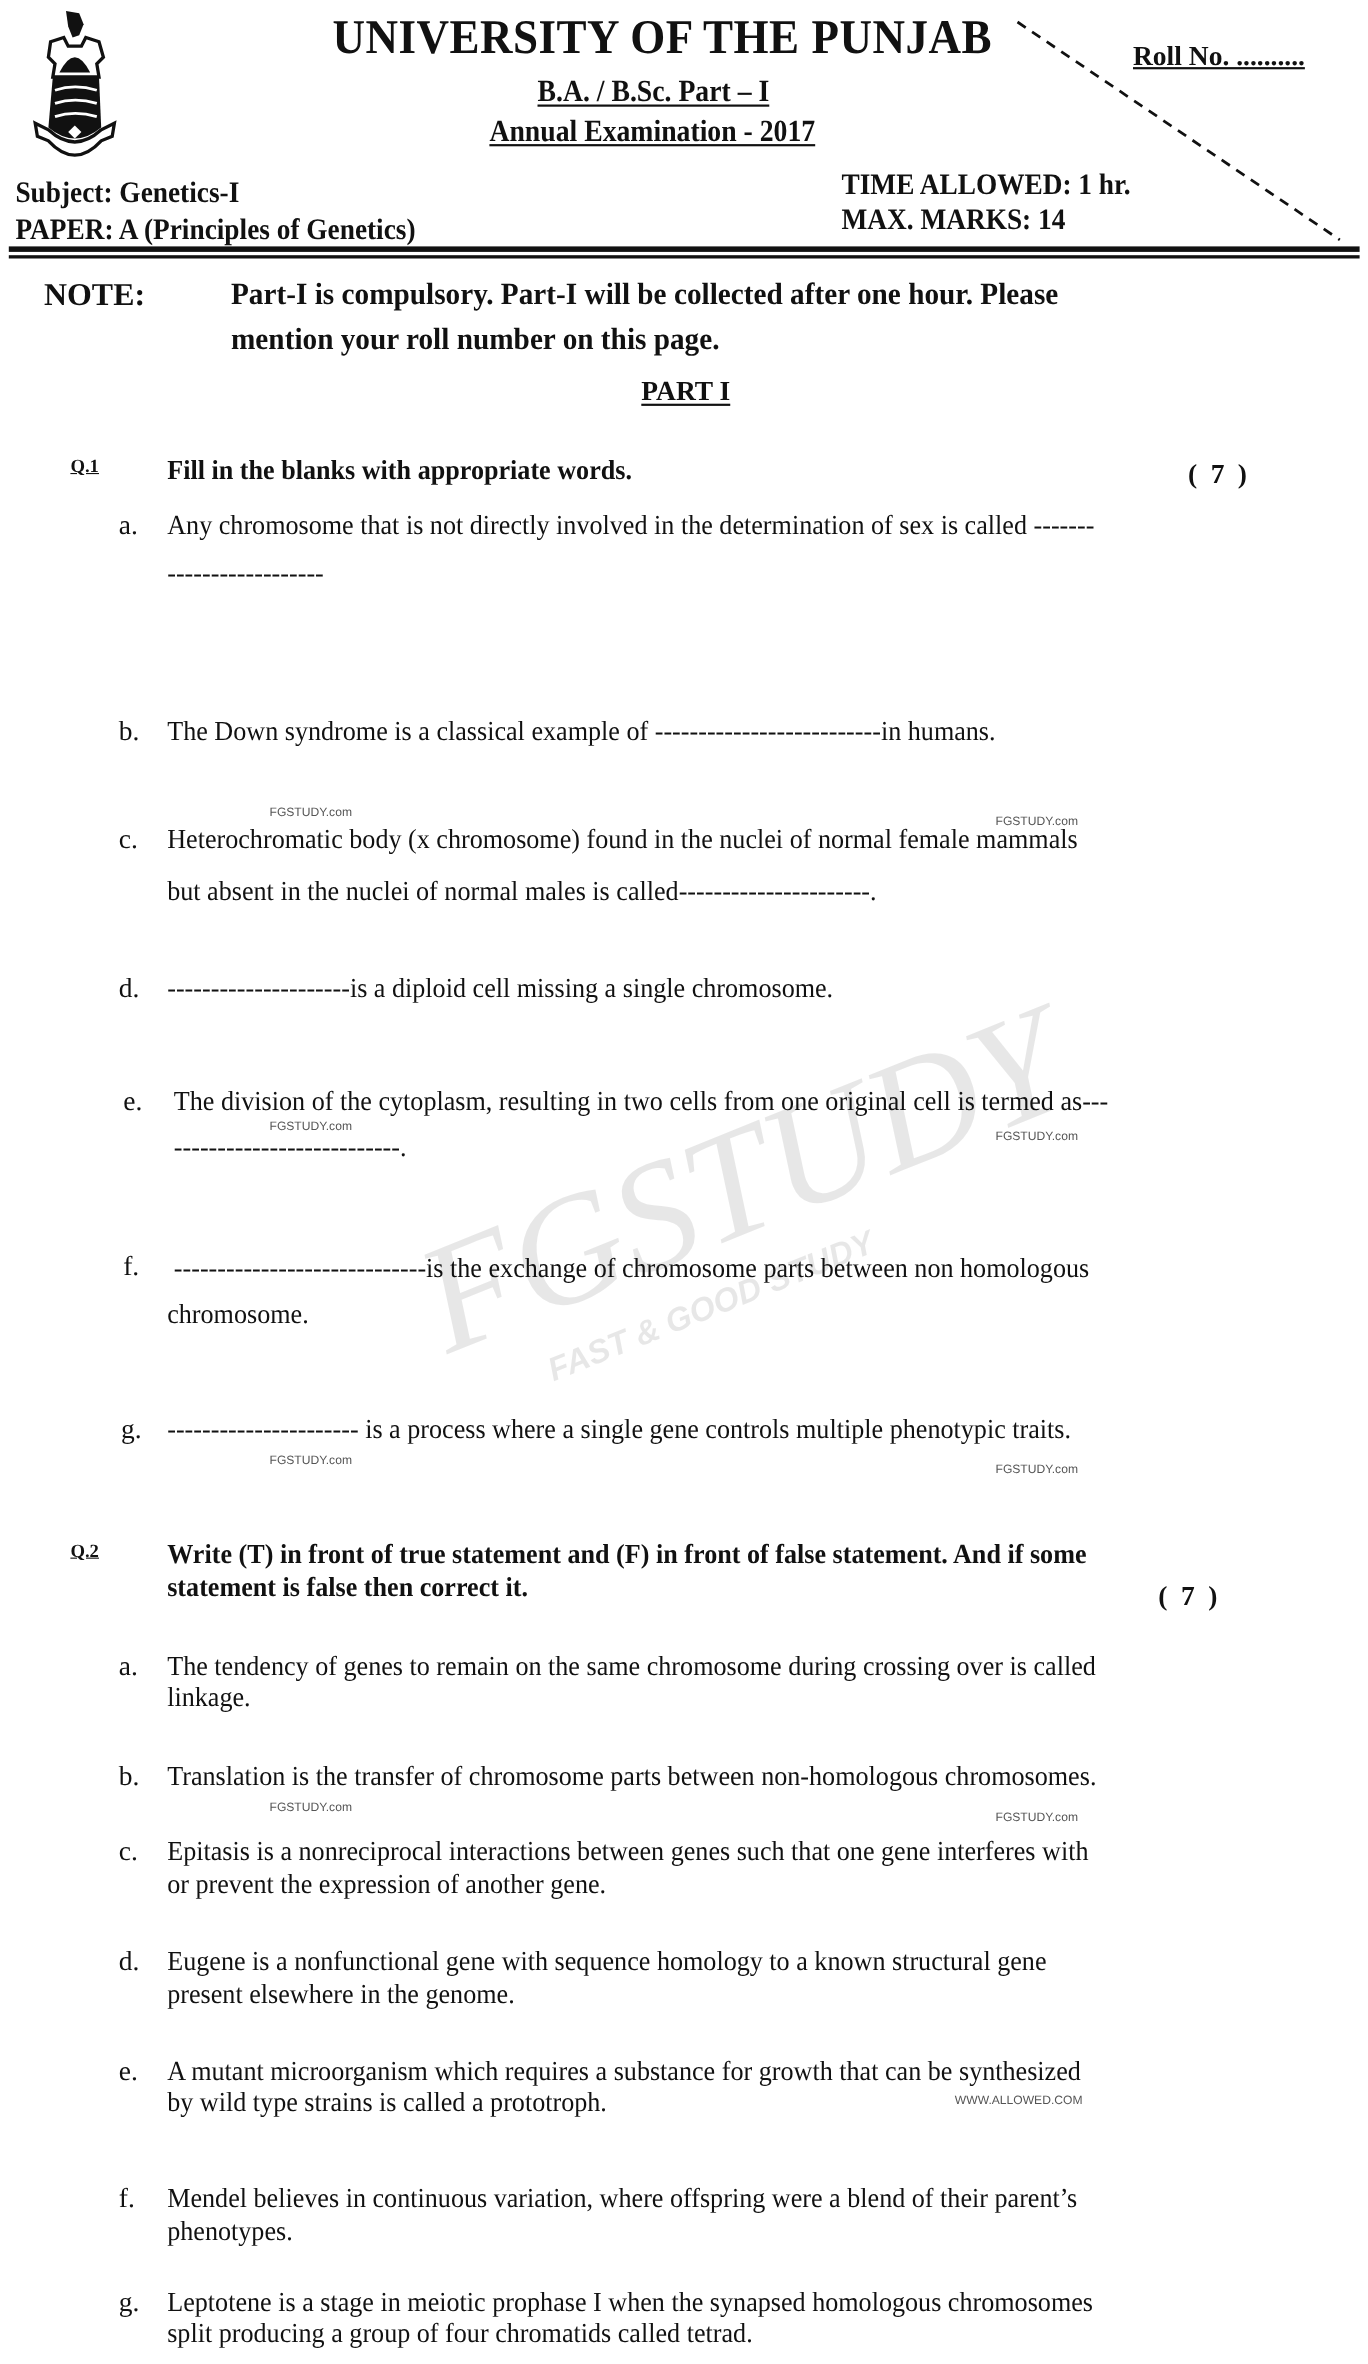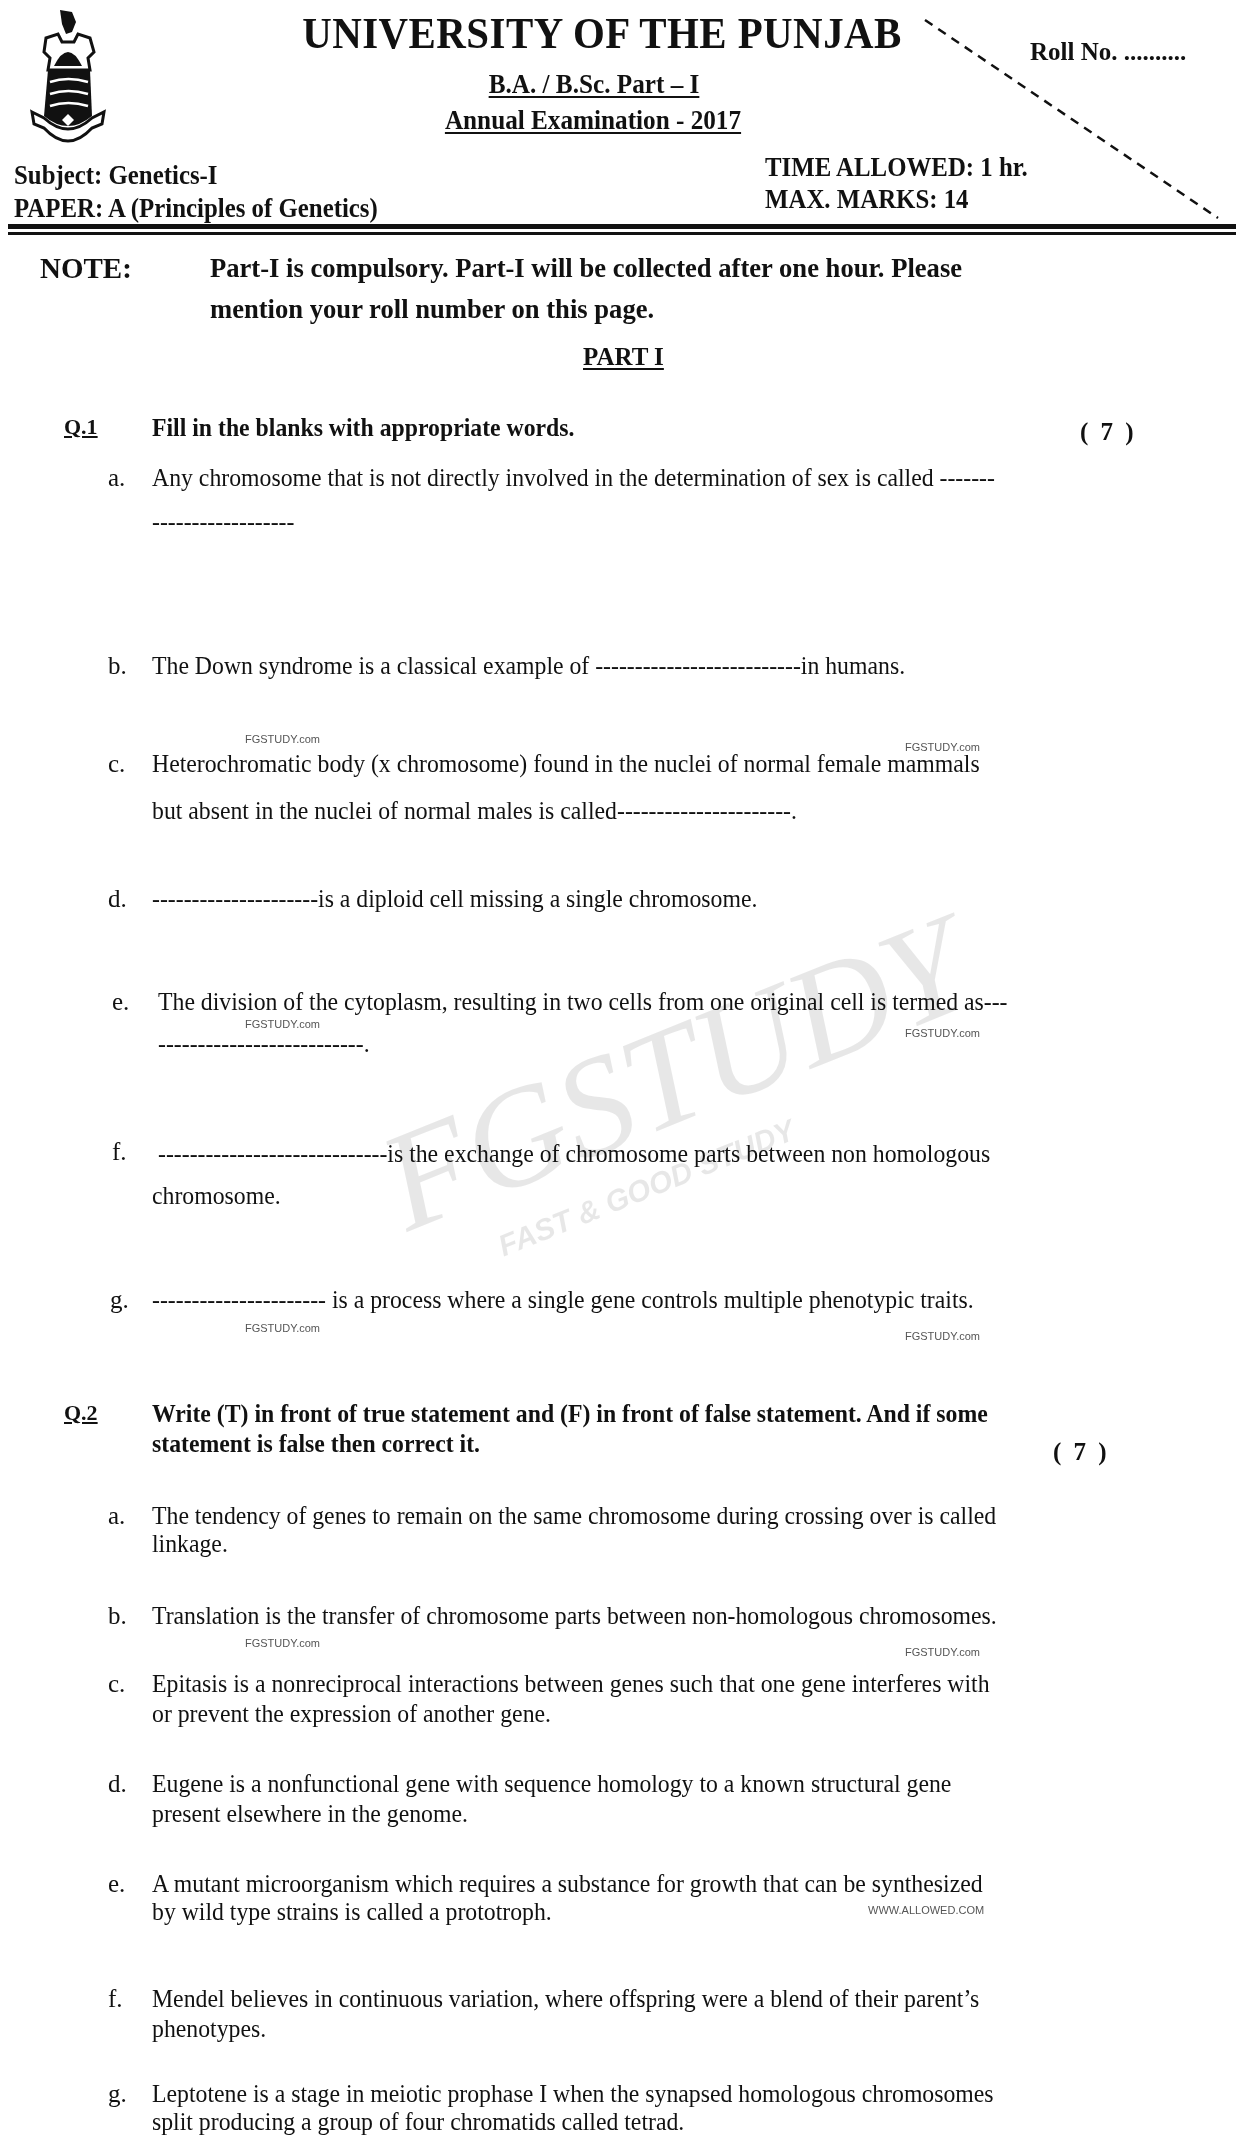--- a/index.html
+++ b/index.html
@@ -7,35 +7,35 @@
       width: 1244px; height: 2149px; position: relative; overflow: hidden;
       font-family: "Liberation Serif", "DejaVu Serif", serif; color: #111;
     }
     .abs { position: absolute; white-space: nowrap; }
     .u { text-decoration: underline; text-decoration-thickness: 2px; text-underline-offset: 3px; }
 
     #logo { left: 18px; top: 8px; width: 100px; height: 155px; }
     #title { left: 0; width: 1204px; top: 8px; text-align: center; font-size: 44px; font-weight: bold; letter-spacing: 0.5px; transform: scaleX(0.93); }
     #sub1 { left: 0; width: 1188px; top: 68px; text-align: center; font-size: 28px; font-weight: bold; transform: scaleX(0.9); }
     #sub2 { left: 0; width: 1186px; top: 104px; text-align: center; font-size: 28px; font-weight: bold; transform: scaleX(0.9); }
-    #roll { left: 1030px; top: 38px; font-size: 25px; font-weight: bold; }
+    #roll { left: 1030px; top: 38px; font-size: 25px; font-weight: bold; text-decoration: underline; }
     #diag { left: 0; top: 0; width: 1244px; height: 240px; }
     #subject { left: 14px; top: 160px; font-size: 27px; font-weight: bold; transform-origin: left; transform: scaleX(0.92); }
     #paper { left: 14px; top: 193px; font-size: 27px; font-weight: bold; transform-origin: left; transform: scaleX(0.92); }
     #time { left: 765px; top: 152px; font-size: 27px; font-weight: bold; transform-origin: left; transform: scaleX(0.92); }
     #marks { left: 765px; top: 184px; font-size: 27px; font-weight: bold; transform-origin: left; transform: scaleX(0.92); }
     #rule1 { left: 8px; top: 224px; width: 1228px; height: 5px; background: #111; }
     #rule2 { left: 8px; top: 232px; width: 1228px; height: 3px; background: #111; }
 
     #note-label { left: 40px; top: 252px; font-size: 29px; font-weight: bold; }
     #note-l1 { left: 210px; top: 252px; font-size: 28px; font-weight: bold; transform-origin: left; transform: scaleX(0.95); }
     #note-l2 { left: 210px; top: 293px; font-size: 28px; font-weight: bold; transform-origin: left; transform: scaleX(0.95); }
     #part-title { left: 583px; top: 343px; font-size: 25px; font-weight: bold; }
 
-    .qnum { font-size: 22px; font-weight: bold; text-decoration: underline; }
+    .qnum { font-size: 17px; font-weight: bold; text-decoration: underline; }
     .qhead { font-size: 25px; font-weight: bold; transform-origin: left; transform: scaleX(0.95); }
     .qmarks { font-size: 25px; font-weight: bold; letter-spacing: 3px; }
     .item-letter { font-size: 25px; }
     .item-text { font-size: 25px; transform-origin: left; transform: scaleX(0.95); }
 
     .wm-small { font-family: "Liberation Sans", "DejaVu Sans", sans-serif; font-size: 11px; color: #555; }
     #wm-big {
       left: 300px; top: 960px; width: 620px; height: 320px; pointer-events: none;
       transform: rotate(-22deg); opacity: 0.09;
     }

